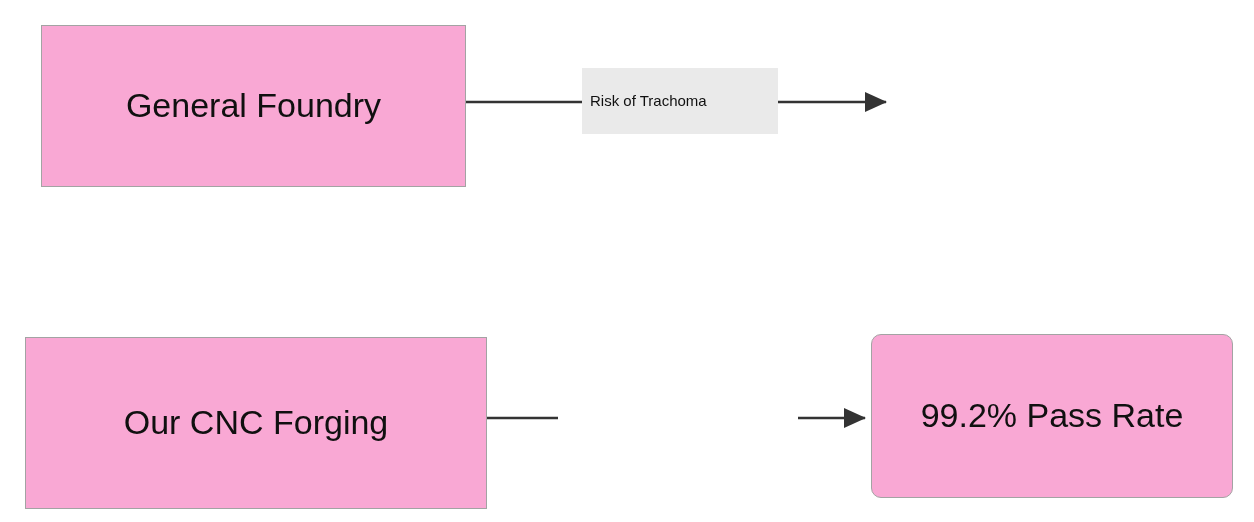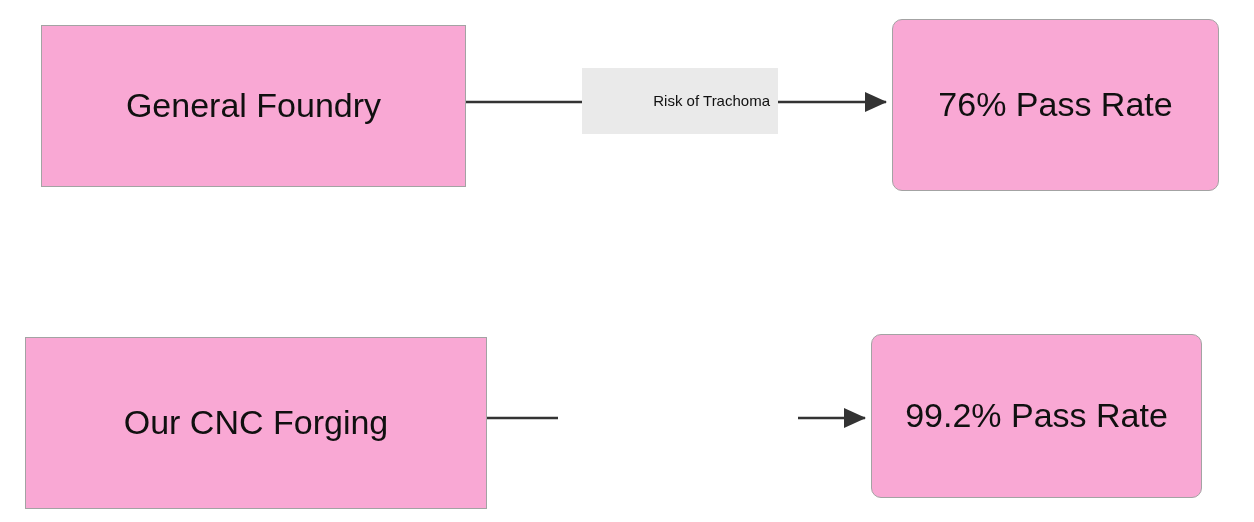--- a/index.html
+++ b/index.html
@@ -63,37 +63,37 @@
   #node-source-2 {
     left: 25px;
     top: 337px;
     width: 462px;
     height: 172px;
     font-size: 34px;
   }
   #node-target-2 {
     left: 871px;
     top: 334px;
-    width: 331px;
+    width: 362px;
     height: 164px;
     font-size: 34px;
   }
   
   .edge-label {
     position: absolute;
     box-sizing: border-box;
     background: #EAEAEA;
     color: #101010;
     font-family: "Liberation Sans", sans-serif;
     font-size: 15px;
     line-height: 1.35;
     text-align: center;
     display: flex;
     align-items: center;
-    justify-content: flex-end;
+    justify-content: flex-start;
     padding: 10px 8px;
   }
   #edge-label-1 {
     left: 582px;
     top: 68px;
     width: 196px;
     height: 66px;
   }
   #edge-label-2 {
     left: 558px;
@@ -130,23 +130,20 @@
   </svg>
 
   <div class="node process" id="node-source-1">
     <span class="node-label">General Foundry</span>
   </div>
 
   <div class="edge-label" id="edge-label-1">
     <span>Risk of Trachoma</span>
   </div>
 
-  <div class="node result" id="node-target-1">
-    <span class="node-label">76% Pass Rate</span>
-  </div>
 
   <div class="node process" id="node-source-2">
     <span class="node-label">Our CNC Forging</span>
   </div>
 
 
   <div class="node result" id="node-target-2">
     <span class="node-label">99.2% Pass Rate</span>
   </div>
 

